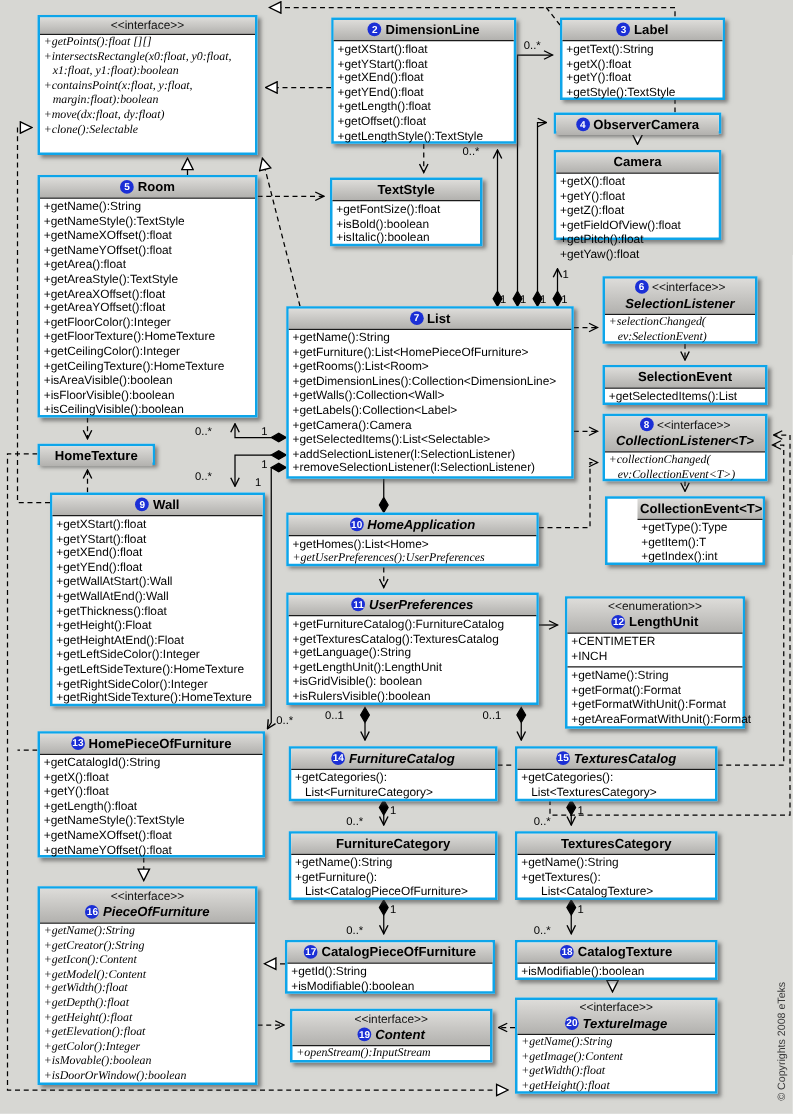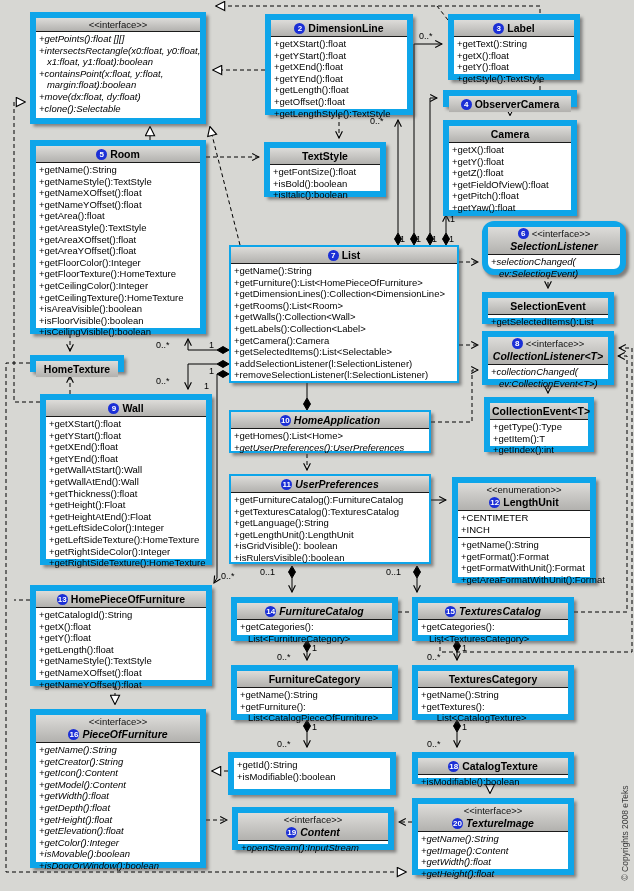--- a/index.html
+++ b/index.html
@@ -1,33 +1,33 @@
 <!DOCTYPE html>
 <html><head>
 <meta charset="utf-8">
 <style>
   html,body{margin:0;padding:0;}
   #diagram{position:relative;width:634px;height:891px;background:#d7d7d3;overflow:hidden;
     font-family:"Liberation Sans",sans-serif;}
   #edges{position:absolute;left:0;top:0;z-index:1;}
-  .uml{position:absolute;background:#fff;border:6px solid #0ea5e9;z-index:2;
+  .uml{position:absolute;background:#fff;border:2px solid #0ea5e9;z-index:2;
     box-shadow:2.5px 2.5px 3px rgba(70,70,70,.6);box-sizing:border-box;}
   .uml.thick{border-width:2px;}
   .hdr{background:linear-gradient(#dddcd9,#b2b1ae);border-bottom:1px solid #1a1a1a;
     text-align:center;padding:1px 2px;}
   .stereo{font-size:9.5px;line-height:11px;color:#111;}
   .cname{font-size:10.5px;font-weight:bold;line-height:14px;color:#000;white-space:nowrap;}
   .cname.it{font-style:italic;}
   .badge{display:inline-block;width:11px;height:11px;border-radius:50%;background:#1b2fd6;
     color:#fff;font-size:8px;font-weight:bold;line-height:11px;text-align:center;
     vertical-align:1px;margin-right:3px;font-style:normal;}
   .mems{padding:1px 1px 2px 3px;}
   .sec2{border-top:1px solid #1a1a1a;}
   .mem{font-size:9.5px;line-height:11.6px;color:#000;white-space:pre;}
-  .mem.it{font-style:italic;}
+  .mem.it{font-style:italic;font-family:Liberation Serif, serif;}
   .mult{position:absolute;font-size:9px;color:#000;z-index:4;white-space:nowrap;}
   .copyright{position:absolute;left:566px;top:828px;width:118px;text-align:center;
     font-size:8.5px;color:#3a3a3a;transform:rotate(-90deg);z-index:3;}
 </style>
 </head>
 <body>
 
 <div id="diagram">
   <svg id="edges" width="634" height="891">
     <defs>
@@ -139,21 +139,21 @@
         <div class="mem">+getX():float</div>
         <div class="mem">+getY():float</div>
         <div class="mem">+getStyle():TextStyle</div>
       </div>
     </div>
     <div class="uml" style="left: 443px; top: 90px; width: 134px; height: 17px;">
       <div class="hdr" style="border-bottom: none;">
         <div class="cname"><span class="badge">4</span><span>ObserverCamera</span></div>
       </div>
     </div>
-    <div class="uml" style="left: 443px; top: 120px; width: 134px; height: 96px;">
+    <div class="uml" style="left: 443px; top: 120px; width: 134px; height: 72px;">
       <div class="hdr">
         <div class="cname"><span>Camera</span></div>
       </div>
       <div class="mems">
         <div class="mem">+getX():float</div>
         <div class="mem">+getY():float</div>
         <div class="mem">+getZ():float</div>
         <div class="mem">+getFieldOfView():float</div>
         <div class="mem">+getPitch():float</div>
         <div class="mem">+getYaw():float</div>
@@ -184,39 +184,39 @@
     <div class="uml" style="left: 264px; top: 142px; width: 122px; height: 55px;">
       <div class="hdr">
         <div class="cname"><span>TextStyle</span></div>
       </div>
       <div class="mems">
         <div class="mem">+getFontSize():float</div>
         <div class="mem">+isBold():boolean</div>
         <div class="mem">+isItalic():boolean</div>
       </div>
     </div>
-    <div class="uml" style="left: 482px; top: 221px; width: 144px; height: 54px; border-radius: 12px;">
+    <div class="uml" style="left: 482px; top: 221px; width: 124px; height: 54px;">
       <div class="hdr">
         <div class="stereo"><span class="badge">6</span>&lt;&lt;interface&gt;&gt;</div>
         <div class="cname it"><span>SelectionListener</span></div>
       </div>
       <div class="mems">
         <div class="mem it">+selectionChanged(</div>
         <div class="mem it">   ev:SelectionEvent)</div>
       </div>
     </div>
     <div class="uml thick" style="left: 229px; top: 245px; width: 230px; height: 138px;">
       <div class="hdr">
         <div class="cname"><span class="badge">7</span><span>List</span></div>
       </div>
       <div class="mems">
         <div class="mem">+getName():String</div>
         <div class="mem">+getFurniture():List&lt;HomePieceOfFurniture&gt;</div>
+        <div class="mem">+getRooms():List&lt;Room&gt;</div>
         <div class="mem">+getDimensionLines():Collection&lt;DimensionLine&gt;</div>
-        <div class="mem">+getRooms():List&lt;Room&gt;</div>
         <div class="mem">+getWalls():Collection&lt;Wall&gt;</div>
         <div class="mem">+getLabels():Collection&lt;Label&gt;</div>
         <div class="mem">+getCamera():Camera</div>
         <div class="mem">+getSelectedItems():List&lt;Selectable&gt;</div>
         <div class="mem">+addSelectionListener(l:SelectionListener)</div>
         <div class="mem">+removeSelectionListener(l:SelectionListener)</div>
       </div>
     </div>
     <div class="uml" style="left: 482px; top: 292px; width: 132px; height: 32px;">
       <div class="hdr">
@@ -229,21 +229,21 @@
     <div class="uml" style="left: 482px; top: 331px; width: 132px; height: 54px;">
       <div class="hdr">
         <div class="stereo"><span class="badge">8</span>&lt;&lt;interface&gt;&gt;</div>
         <div class="cname it"><span>CollectionListener&lt;T&gt;</span></div>
       </div>
       <div class="mems">
         <div class="mem it">+collectionChanged(</div>
         <div class="mem it">   ev:CollectionEvent&lt;T&gt;)</div>
       </div>
     </div>
-    <div class="uml" style="left: 484px; top: 397px; width: 110px; height: 55px;">
+    <div class="uml" style="left: 484px; top: 397px; width: 128px; height: 55px; padding-left: 24px;">
       <div class="hdr">
         <div class="cname"><span>CollectionEvent&lt;T&gt;</span></div>
       </div>
       <div class="mems">
         <div class="mem">+getType():Type</div>
         <div class="mem">+getItem():T</div>
         <div class="mem">+getIndex():int</div>
       </div>
     </div>
     <div class="uml" style="left: 30px; top: 355px; width: 94px; height: 17px;">
@@ -374,20 +374,23 @@
         <div class="mem it">+getWidth():float</div>
         <div class="mem it">+getDepth():float</div>
         <div class="mem it">+getHeight():float</div>
         <div class="mem it">+getElevation():float</div>
         <div class="mem it">+getColor():Integer</div>
         <div class="mem it">+isMovable():boolean</div>
         <div class="mem it">+isDoorOrWindow():boolean</div>
       </div>
     </div>
     <div class="uml" style="left: 228px; top: 752px; width: 168px; height: 43px;">
+      <div class="hdr">
+        <div class="cname"><span class="badge">17</span><span>CatalogPieceOfFurniture</span></div>
+      </div>
       <div class="mems">
         <div class="mem">+getId():String</div>
         <div class="mem">+isModifiable():boolean</div>
       </div>
     </div>
     <div class="uml" style="left: 412px; top: 752px; width: 162px; height: 32px;">
       <div class="hdr">
         <div class="cname"><span class="badge">18</span><span>CatalogTexture</span></div>
       </div>
       <div class="mems">

